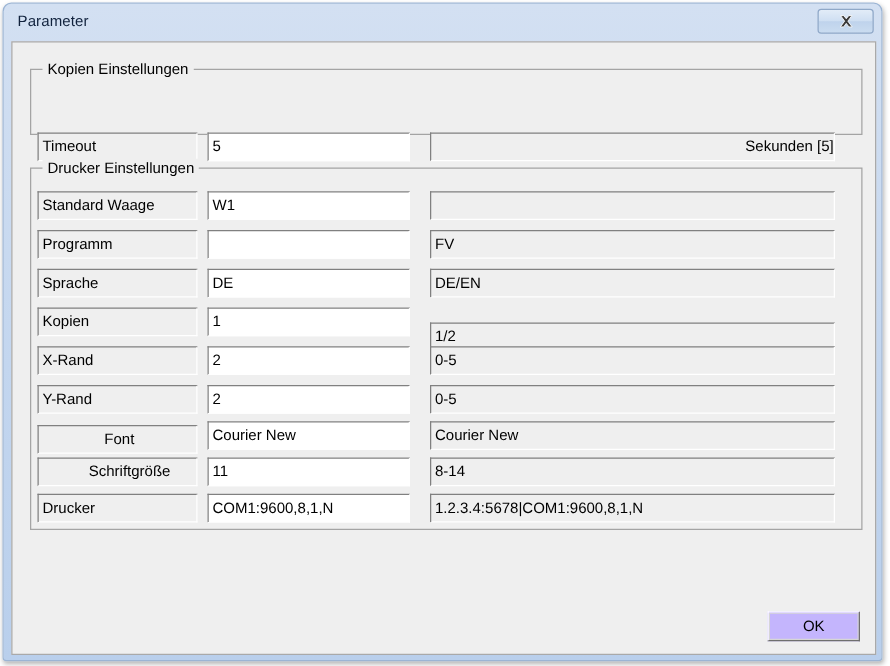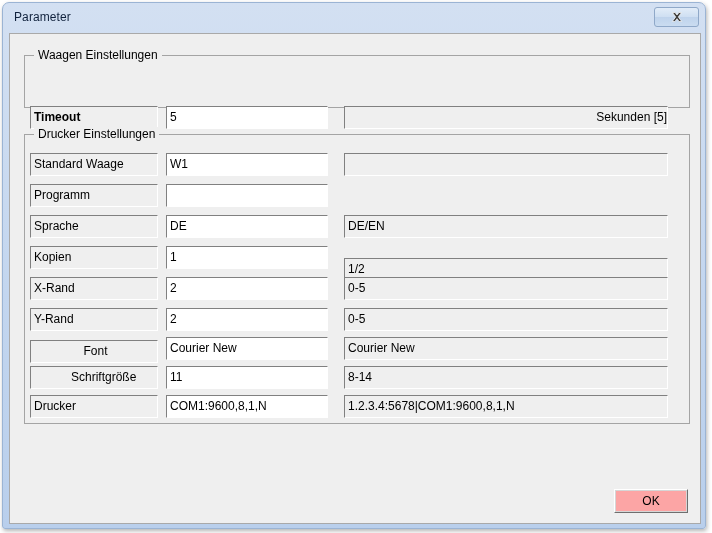--- a/index.html
+++ b/index.html
@@ -134,21 +134,21 @@
   .col-hint  { left: 334px; width: 324px; }
 
   
   #ok-button {
     position: absolute;
     left: 604px;
     top: 455px;
     width: 74px;
     height: 24px;
     box-sizing: border-box;
-    background: #fca5a5;
+    background: #c4b5fd;
     border-style: solid;
     border-width: 1px;
     border-color: #ffffff #6f6f6f #6f6f6f #ffffff;
     box-shadow: inset 0 0 0 1px #d6d6d6;
     font-size: 12px;
     color: #000000;
     text-align: center;
     line-height: 22px;
     cursor: default;
   }
@@ -164,37 +164,38 @@
     <div id="close-button">
       <svg id="close-icon" viewBox="0 0 14 14">
         <path d="M2.5 2.5 L5 2.5 L7 5 L9 2.5 L11.5 2.5 L8.3 6.9 L11.7 11.5 L9.1 11.5 L7 8.7 L4.9 11.5 L2.3 11.5 L5.7 6.9 Z" fill="#3a3a3a" stroke="#ffffff" stroke-width="0.7"></path>
       </svg>
     </div>
   </div>
 
   <div id="client">
 
     <div class="groupbox" id="group-waagen">
-      <span class="group-caption">Waagen Einstellungen</span>
+      <span class="group-caption">Kopien Einstellungen</span>
     </div>
 
-    <div class="field readonly col-label" style="top:72px;font-weight:bold;">Timeout</div>
+    <div class="field readonly col-label" style="top:72px;">Timeout</div>
     <div class="field editable col-value" style="top:72px;">5</div>
     <div class="field readonly col-hint" style="top:72px;text-align:right;">Sekunden [5]</div>
 
     <div class="groupbox" id="group-drucker">
       <span class="group-caption">Drucker Einstellungen</span>
     </div>
 
     <div class="field readonly col-label" style="top:119px;">Standard Waage</div>
     <div class="field editable col-value" style="top:119px;">W1</div>
     <div class="field readonly col-hint" style="top:119px;"></div>
 
     <div class="field readonly col-label" style="top:150px;">Programm</div>
     <div class="field editable col-value" style="top:150px;"></div>
+    <div class="field readonly col-hint" style="top:150px;">FV</div>
 
     <div class="field readonly col-label" style="top:181px;">Sprache</div>
     <div class="field editable col-value" style="top:181px;">DE</div>
     <div class="field readonly col-hint" style="top:181px;">DE/EN</div>
 
     <div class="field readonly col-label" style="top:212px;">Kopien</div>
     <div class="field editable col-value" style="top:212px;">1</div>
     <div class="field readonly col-hint" style="top:212px;margin-top:12px;">1/2</div>
 
     <div class="field readonly col-label" style="top:243px;">X-Rand</div>

